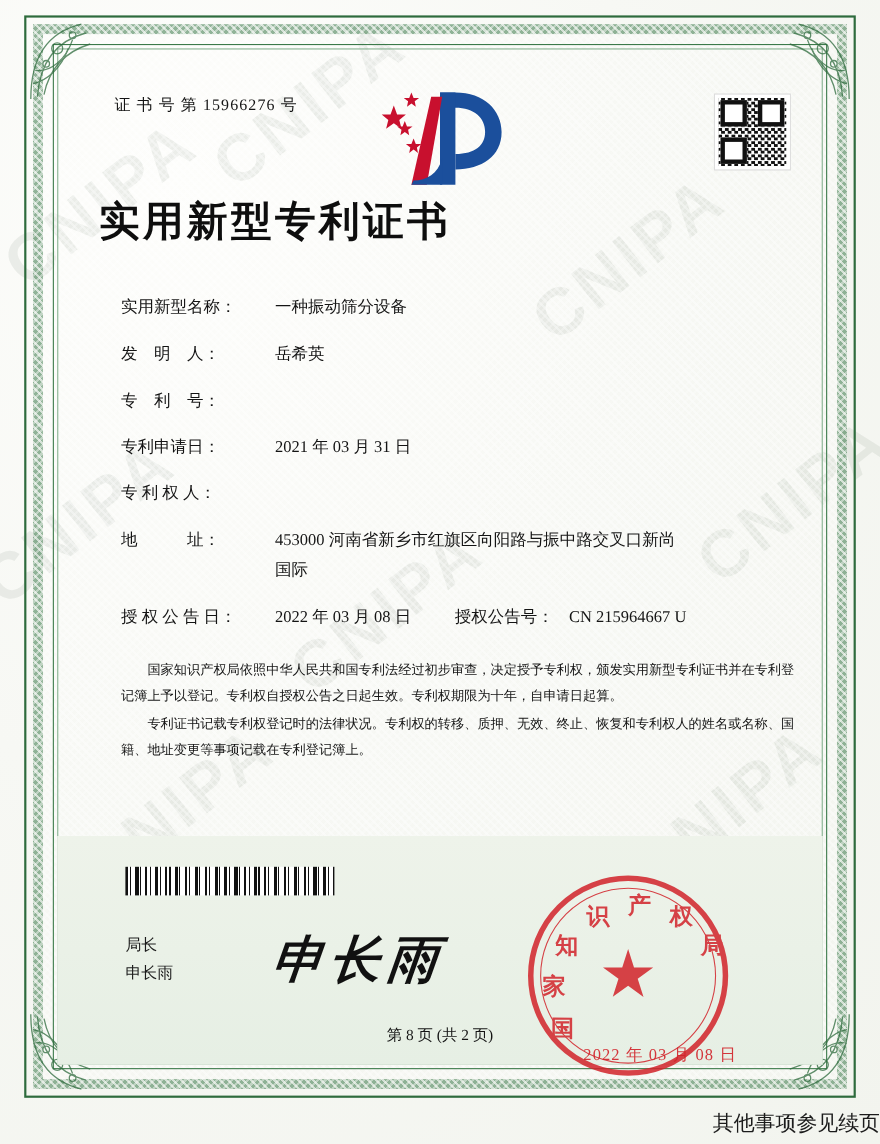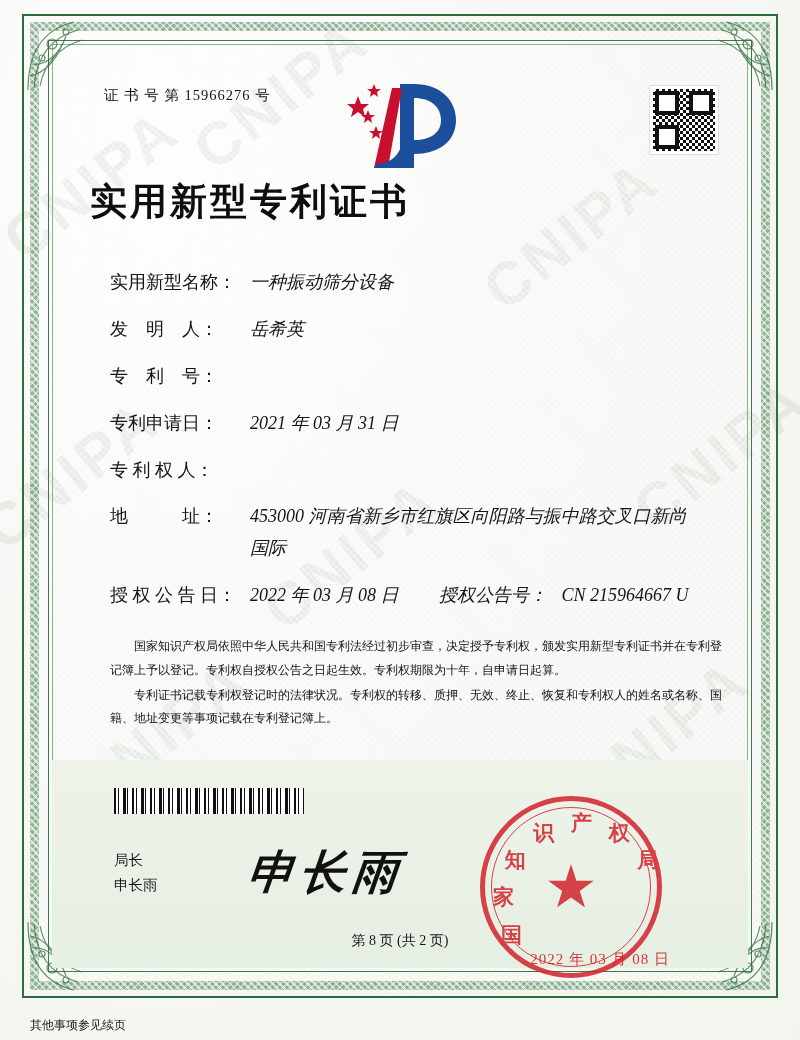--- a/index.html
+++ b/index.html
@@ -125,38 +125,37 @@
     font-size: 37px;
     font-weight: 700;
     letter-spacing: 3px;
     color: #0e0e0e;
     margin: 72px 0 0 0;
     font-family: "Liberation Serif", "DejaVu Serif", serif;
   }
 
   .fields {
     margin: 42px 0 0 20px;
-    font-size: 18px;
+    font-size: 15px;
     line-height: 1.55;
   }
   .field {
     display: flex;
     margin-bottom: 19px;
     align-items: flex-start;
   }
   .f-label {
     width: 140px;
     flex: 0 0 140px;
     white-space: nowrap;
     color: #141414;
   }
   .f-value {
     flex: 1;
     color: #141414;
-    font-style: italic;
   }
   .f-value .line2 { display: block; margin-top: 4px; }
   .f-label2 {
     margin-left: 36px;
     white-space: nowrap;
   }
   .mono-ish { letter-spacing: .6px; }
 
   .paras {
     margin: 26px 0 0 20px;
@@ -248,22 +247,22 @@
   .page-no {
     position: absolute;
     left: 0; right: 0; bottom: 18px;
     text-align: center;
     font-size: 14px;
     color: #141414;
   }
   .footer-note {
     position: absolute;
     left: 0; right: 0; bottom: 6px;
-    text-align: left;
-    font-size: 12px;
+    text-align: right;
+    font-size: 19px;
     color: #1b1b1b;
     padding-left: 30px;
   }
 </style>
 </head>
 <body>
 
 <div id="page">
 
   <div class="wm" style="left:-10px; top:150px; font-size:60px;">CNIPA</div>

